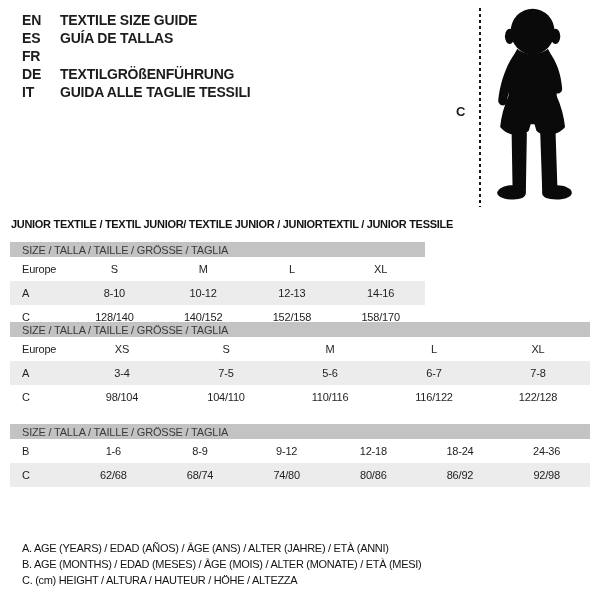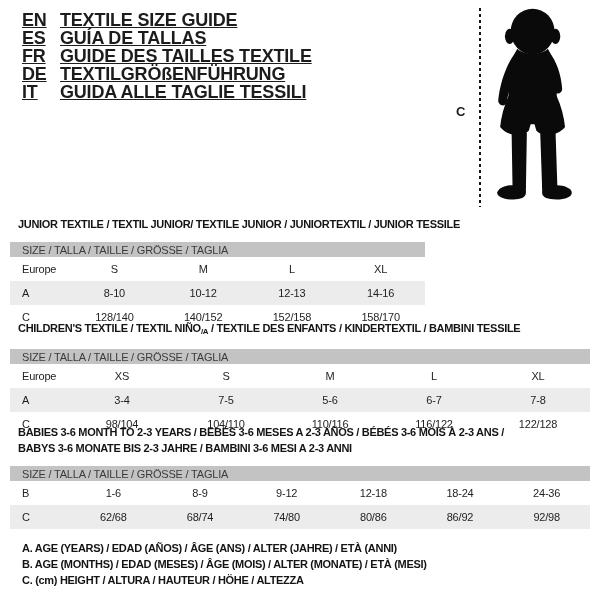--- a/index.html
+++ b/index.html
@@ -2,62 +2,61 @@
 <html><head>
 <meta charset="utf-8">
 <style>
   html,body{margin:0;padding:0;background:#fff;}
   .page{
     position:relative;width:600px;height:600px;background:#fff;overflow:hidden;
     font-family:"Liberation Sans",sans-serif;color:#1c1c1c;
   }
   
   .lang-list{position:absolute;left:22px;top:11px;}
-  .lang-row{display:flex;line-height:18px;font-size:18px;font-weight:700;letter-spacing:-0.2px;text-decoration:underline;}
+  .lang-row{display:flex;line-height:18px;font-size:14px;font-weight:700;letter-spacing:-0.2px;}
   .lang-code{width:38px;flex:0 0 38px;}
   
   .c-label{position:absolute;left:456px;top:104px;font-size:13px;font-weight:700;}
   .dash{position:absolute;left:479px;top:8px;width:2px;height:199px;
     background-image:repeating-linear-gradient(to bottom,#151515 0 3px,transparent 3px 6px);}
   .baby{position:absolute;left:482px;top:5px;width:105px;height:202px;}
   
   .tbl-sec{position:absolute;left:10px;}
   #sec0{top:218px;} #sec1{top:322px;} #sec2{top:424px;}
-  .tbl-title{margin:0 0 11px 8px;font-size:11px;font-weight:700;line-height:13px;letter-spacing:-0.3px;white-space:nowrap;color:#141414;}
+  .tbl-title{margin:0 0 11px 1px;font-size:11px;font-weight:700;line-height:13px;letter-spacing:-0.3px;white-space:nowrap;color:#141414;text-align:right;}
   #sec2 .tbl-title{line-height:16px;margin-bottom:10px;}
   .tbl-title .sub{font-size:8px;vertical-align:-2px;}
   table.data-table{border-collapse:collapse;table-layout:fixed;}
   #sec0 table{width:415px;} #sec1 table,#sec2 table{width:580px;}
   th.size-bar{background:#c3c3c3;font-weight:400;font-size:11px;text-align:left;
     padding:0 0 0 12px;height:15px;color:#3b3b3b;letter-spacing:-0.2px;}
   td{height:24px;font-size:11px;text-align:center;padding:0;color:#1e1e1e;letter-spacing:-0.2px;}
   td.row-label{text-align:left;padding-left:12px;}
   tbody tr:nth-child(even) td{background:#ececec;}
   col.label-col{width:60px;}
   
   .notes{position:absolute;left:22px;top:540px;}
-  .note-line{font-size:11px;font-weight:700;line-height:16px;letter-spacing:-0.3px;white-space:nowrap;color:#141414;}
+  .note-line{font-size:11px;font-weight:400;line-height:16px;letter-spacing:-0.3px;white-space:nowrap;color:#141414;}
 </style>
 </head>
 <body>
 
 <div class="page">
 
   <div class="lang-list" id="langs">
       <div class="lang-row">
         <span class="lang-code">EN</span>
         <span class="lang-label">TEXTILE SIZE GUIDE</span>
       </div>
       <div class="lang-row">
         <span class="lang-code">ES</span>
         <span class="lang-label">GUÍA DE TALLAS</span>
       </div>
       <div class="lang-row">
         <span class="lang-code">FR</span>
-        <span class="lang-label">GUIDE DES TAILLES TEXTILE</span>
       </div>
       <div class="lang-row">
         <span class="lang-code">DE</span>
         <span class="lang-label">TEXTILGRÖßENFÜHRUNG</span>
       </div>
       <div class="lang-row">
         <span class="lang-code">IT</span>
         <span class="lang-label">GUIDA ALLE TAGLIE TESSILI</span>
       </div>
     </div>
@@ -118,23 +117,20 @@
             <td class="row-label">C</td>
             <td>128/140</td>
             <td>140/152</td>
             <td>152/158</td>
             <td>158/170</td>
           </tr>
         </tbody>
       </table>
     </section>
   <section class="tbl-sec" id="sec1">
-      <div class="tbl-title">
-        <div><span>CHILDREN'S TEXTILE / TEXTIL NIÑO</span><span class="sub">/A</span><span> / TEXTILE DES ENFANTS / KINDERTEXTIL / BAMBINI TESSILE</span></div>
-      </div>
       <table class="data-table">
         <colgroup>
           <col class="label-col">
           <col>
           <col>
           <col>
           <col>
           <col>
         </colgroup>
         <thead>
@@ -164,24 +160,20 @@
             <td>98/104</td>
             <td>104/110</td>
             <td>110/116</td>
             <td>116/122</td>
             <td>122/128</td>
           </tr>
         </tbody>
       </table>
     </section>
   <section class="tbl-sec" id="sec2">
-      <div class="tbl-title">
-        <div><span>BABIES 3-6 MONTH TO 2-3 YEARS / BEBÉS 3-6 MESES A 2-3 AÑOS / BÉBÉS 3-6 MOIS À 2-3 ANS /</span></div>
-        <div><span>BABYS 3-6 MONATE BIS 2-3 JAHRE / BAMBINI 3-6 MESI A 2-3 ANNI</span></div>
-      </div>
       <table class="data-table">
         <colgroup>
           <col class="label-col">
           <col>
           <col>
           <col>
           <col>
           <col>
           <col>
         </colgroup>

